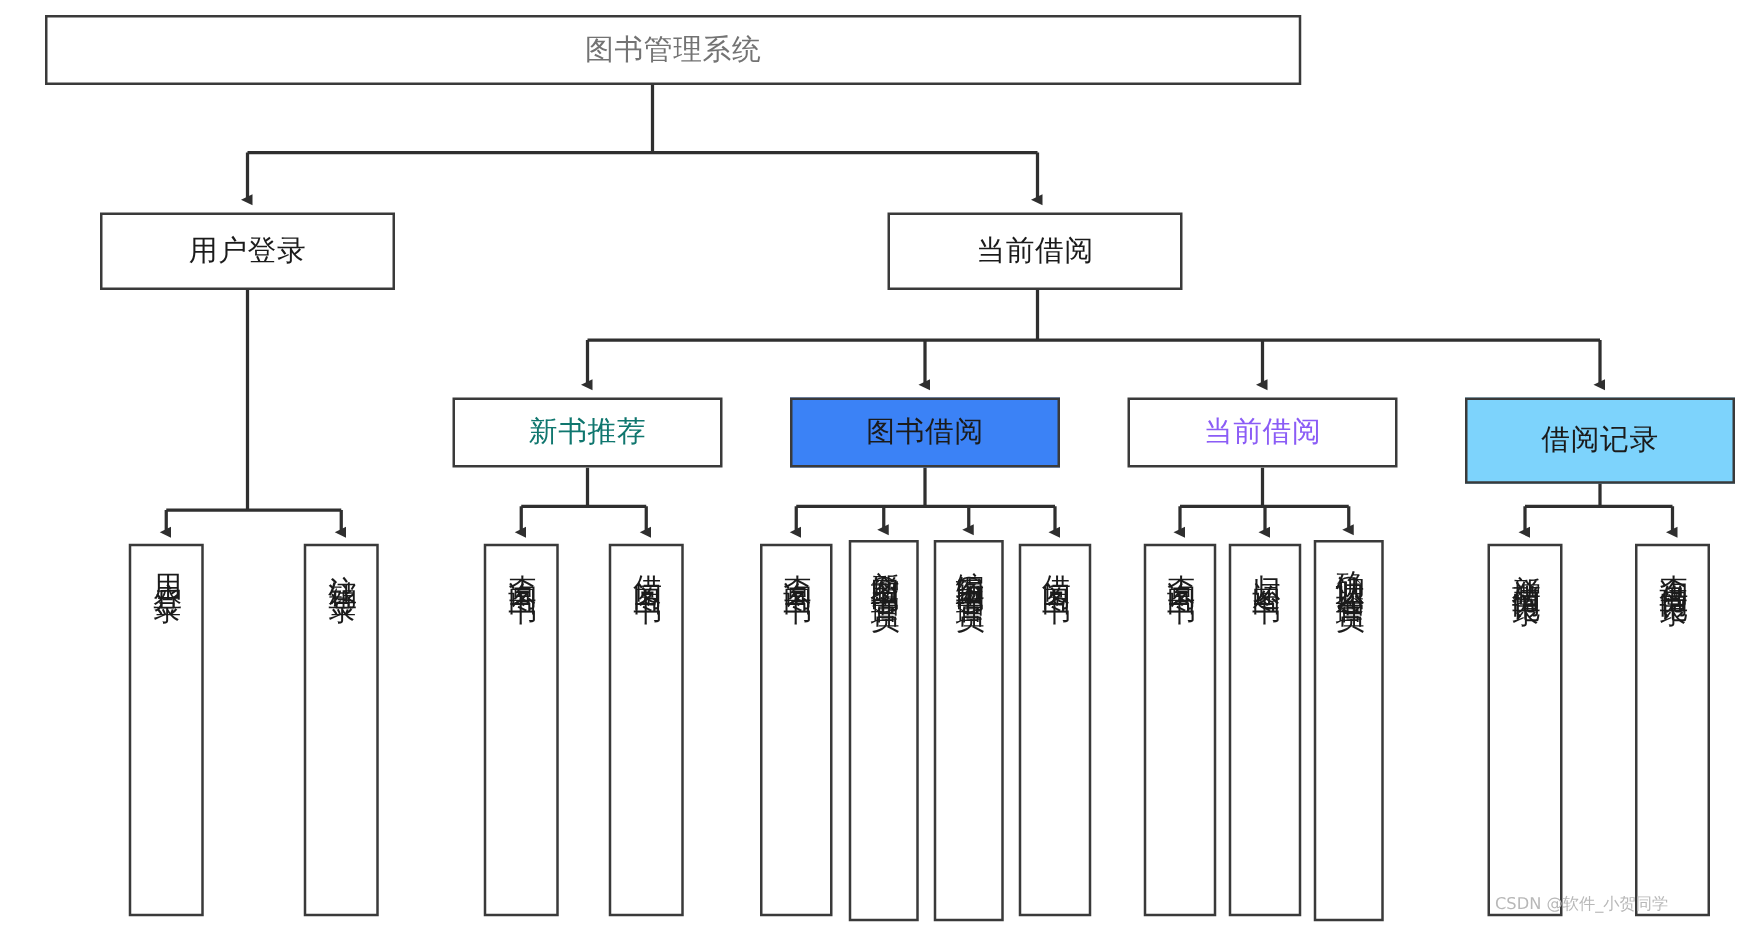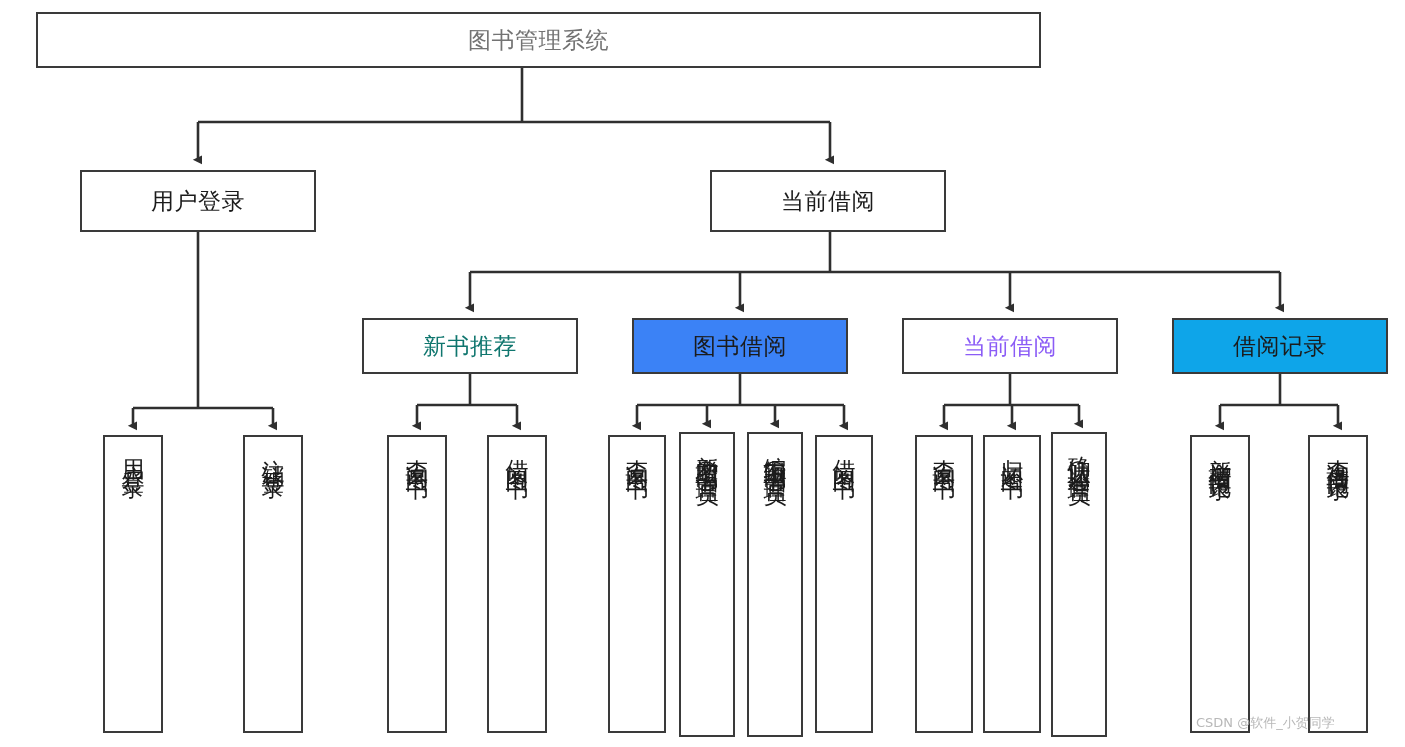--- a/index.html
+++ b/index.html
@@ -145,21 +145,21 @@
 
   <div class="node h" style="left: 362px; top: 318px; width: 216px; height: 56px; border-color: rgb(58, 58, 58); color: #0f766e; background: rgb(255, 255, 255);">
     <span class="label">新书推荐</span>
   </div>
   <div class="node h" style="left: 632px; top: 318px; width: 216px; height: 56px; border-color: rgb(58, 58, 58); color: rgb(27, 27, 27); background: #3b82f6;">
     <span class="label">图书借阅</span>
   </div>
   <div class="node h" style="left: 902px; top: 318px; width: 216px; height: 56px; border-color: rgb(58, 58, 58); color: #8b5cf6; background: rgb(255, 255, 255);">
     <span class="label">当前借阅</span>
   </div>
-  <div class="node h" style="left: 1172px; top: 318px; width: 216px; height: 56px; border-color: rgb(58, 58, 58); color: rgb(27, 27, 27); background: #0ea5e9;">
+  <div class="node h" style="left: 1172px; top: 318px; width: 216px; height: 69px; border-color: rgb(58, 58, 58); color: rgb(27, 27, 27); background: #7dd3fc;">
     <span class="label">借阅记录</span>
   </div>
 
   <div class="node v" style="left: 103px; top: 435px; width: 60px; height: 298px; border-color: rgb(58, 58, 58); color: rgb(27, 27, 27); background: rgb(255, 255, 255);">
     <span class="label">用户登录</span>
   </div>
   <div class="node v" style="left: 243px; top: 435px; width: 60px; height: 298px; border-color: rgb(58, 58, 58); color: rgb(27, 27, 27); background: rgb(255, 255, 255);">
     <span class="label">注销登录</span>
   </div>
   <div class="node v" style="left: 387px; top: 435px; width: 60px; height: 298px; border-color: rgb(58, 58, 58); color: rgb(27, 27, 27); background: rgb(255, 255, 255);">

